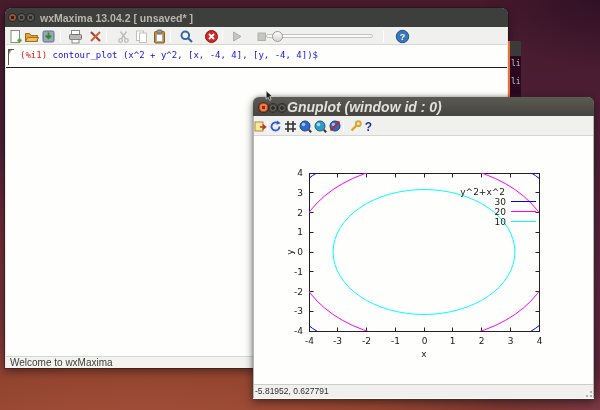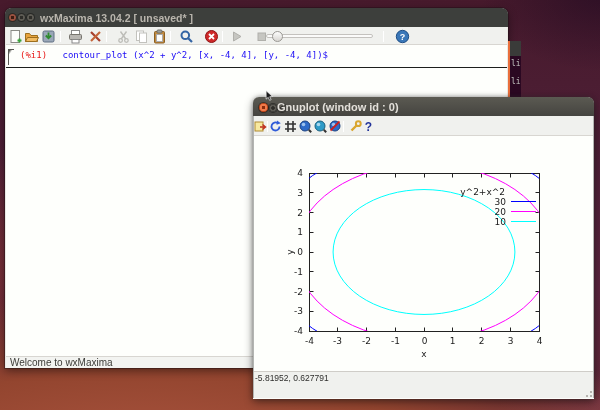--- a/index.html
+++ b/index.html
@@ -31,33 +31,33 @@
 #wxmaxima .titlebar{background:#3d3f3c;}
 #wxmaxima .title{left:35px;color:#b9b5ad;font-size:10.5px;}
 #wxmaxima .toolbar{top:19px;height:18px;}
 #wxmaxima .ticon{top:1.5px;}
 #wxmaxima .sep{top:3.5px;}
 #wx-content{position:absolute;left:0;right:0;top:37px;bottom:12px;background:#fefffc;}
 #cell-bracket{position:absolute;left:3px;top:4px;width:6px;height:16px;border-left:1px solid #5a5a55;border-top:1px solid #5a5a55;}
 #cell-bracket::after{content:'';position:absolute;left:0;top:0;width:5px;height:6px;background:linear-gradient(125deg,#5a5a55 10%,transparent 40%);}
 #input-line{position:absolute;left:9px;top:5px;font:9px "DejaVu Sans Mono",monospace;white-space:pre;}
 #input-line .prompt{color:#e81715;margin-left:6px;}
-#input-line .code{color:#1c0cf5;margin-left:10px;}
+#input-line .code{color:#1c0cf5;}
 #wxmaxima .statusbar{height:12px;line-height:11px;padding-left:5px;font-size:10px;}
 .slider-track{position:absolute;left:261px;top:7px;width:107px;height:4px;background:#fbfbfa;border:1px solid #c4c2be;border-radius:2px;}
 .slider-handle{position:absolute;left:5px;top:-4.5px;width:11px;height:11px;border-radius:50%;background:linear-gradient(#fdfdfc,#d8d6d2);border:1px solid #9a9894;}
 
 #gnuplot{left:253px;top:97px;width:341px;height:302px;z-index:3;background:#fefffc;box-shadow:0 3px 10px rgba(0,0,0,.45),0 0 4px rgba(60,55,55,.45);}
 #gnuplot .titlebar{background:linear-gradient(#5b5a52,#454440);}
-#gnuplot .title{left:24px;color:#e3e0da;font-size:11px;}
+#gnuplot .title{left:34px;color:#e3e0da;font-size:14px;font-style:italic;}
 #gnuplot .toolbar{top:19px;height:20px;}
 #gnuplot .ticon{top:2.5px;}
 #gnuplot .sep{top:4.5px;}
 #gp-content{position:absolute;left:0;right:0;top:39px;height:249px;background:#fefffc;}
-#gnuplot .statusbar{height:28px;line-height:12px;padding-left:2px;background:#f0f1ee;border-top:1px solid #cfcdc8;color:#2e2e2c;font-size:8.5px;}
+#gnuplot .statusbar{height:15px;line-height:12px;padding-left:2px;background:#f0f1ee;border-top:1px solid #cfcdc8;color:#2e2e2c;font-size:8.5px;}
 #plot-svg{position:absolute;left:0;top:0;}
 #plot-svg text{font-family:"DejaVu Sans",sans-serif;font-size:9px;fill:#1a1a1a;}
 .grip{position:absolute;right:1px;bottom:1px;width:8px;height:8px;
 background:radial-gradient(circle at 2px 6px,#b5b3ae 1px,transparent 1.2px),radial-gradient(circle at 6px 6px,#b5b3ae 1px,transparent 1.2px),radial-gradient(circle at 6px 2px,#b5b3ae 1px,transparent 1.2px);}
 #cursor{position:absolute;left:265px;top:90px;z-index:10;}
 .btn-close{background:radial-gradient(circle,#8a2c0c 0 1.5px,#ef7a4a 2px 3.5px,#c74415 4px);box-shadow:0 0 0 1px rgba(40,20,10,.5);}
 .btn-grey{background:radial-gradient(circle,#2e2d29 0 1.5px,#5d5b54 2px 3px,#403f3a 3.5px);box-shadow:0 0 0 1px rgba(20,20,18,.5);}
 .btn-close-dim{background:radial-gradient(circle,#3c1c12 0 1.5px,#9a5140 2px 3px,#7c3c28 3.5px);box-shadow:0 0 0 1px rgba(30,20,15,.5);}
 </style>
 </head>

